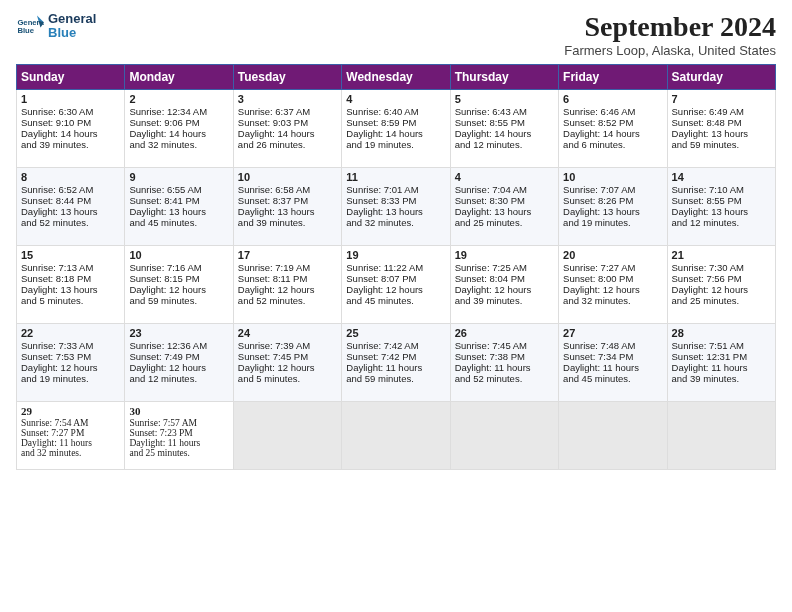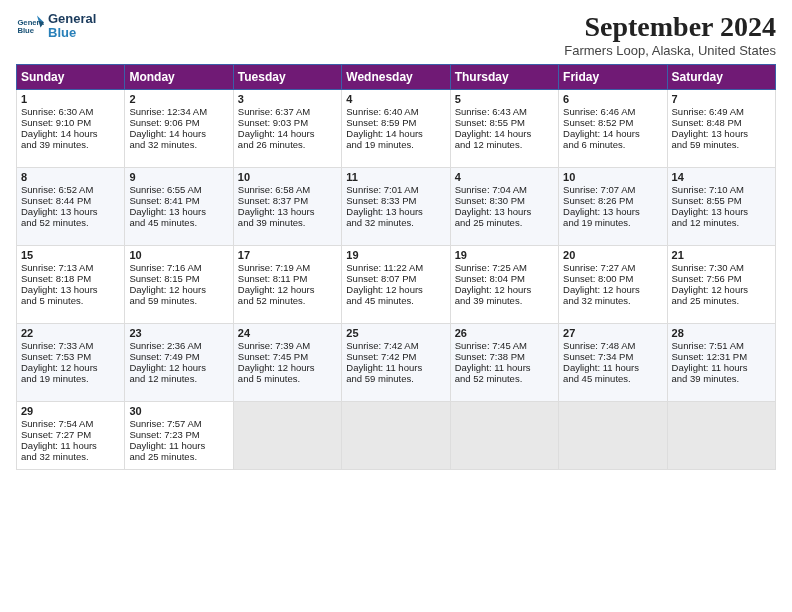--- a/index.html
+++ b/index.html
@@ -75,20 +75,21 @@
       font-size: 11px;
       font-weight: bold;
       display: block;
       margin-bottom: 1px;
     }
     .empty-cell {
       background: #e8e8e8 !important;
     }
     .last-row td {
       height: 68px;
+      font-family: Liberation Serif, serif;
     }
   </style>
 </head>
 <body>
 
 <div class="page">
   <div class="header">
     <div class="logo">
       <svg class="logo-icon" viewBox="0 0 40 40">
         <text x="2" y="18" font-size="11" font-weight="bold" fill="#1a5276">General</text>
@@ -276,21 +277,21 @@
         <tr>
           <td>
             <span class="day-num">22</span>
             <div>Sunrise: 7:33 AM</div>
             <div>Sunset: 7:53 PM</div>
             <div>Daylight: 12 hours</div>
             <div>and 19 minutes.</div>
           </td>
           <td>
             <span class="day-num">23</span>
-            <div>Sunrise: 2:36 AM</div>
+            <div>Sunrise: 12:36 AM</div>
             <div>Sunset: 7:49 PM</div>
             <div>Daylight: 12 hours</div>
             <div>and 12 minutes.</div>
           </td>
           <td>
             <span class="day-num">24</span>
             <div>Sunrise: 7:39 AM</div>
             <div>Sunset: 7:45 PM</div>
             <div>Daylight: 12 hours</div>
             <div>and 5 minutes.</div>

